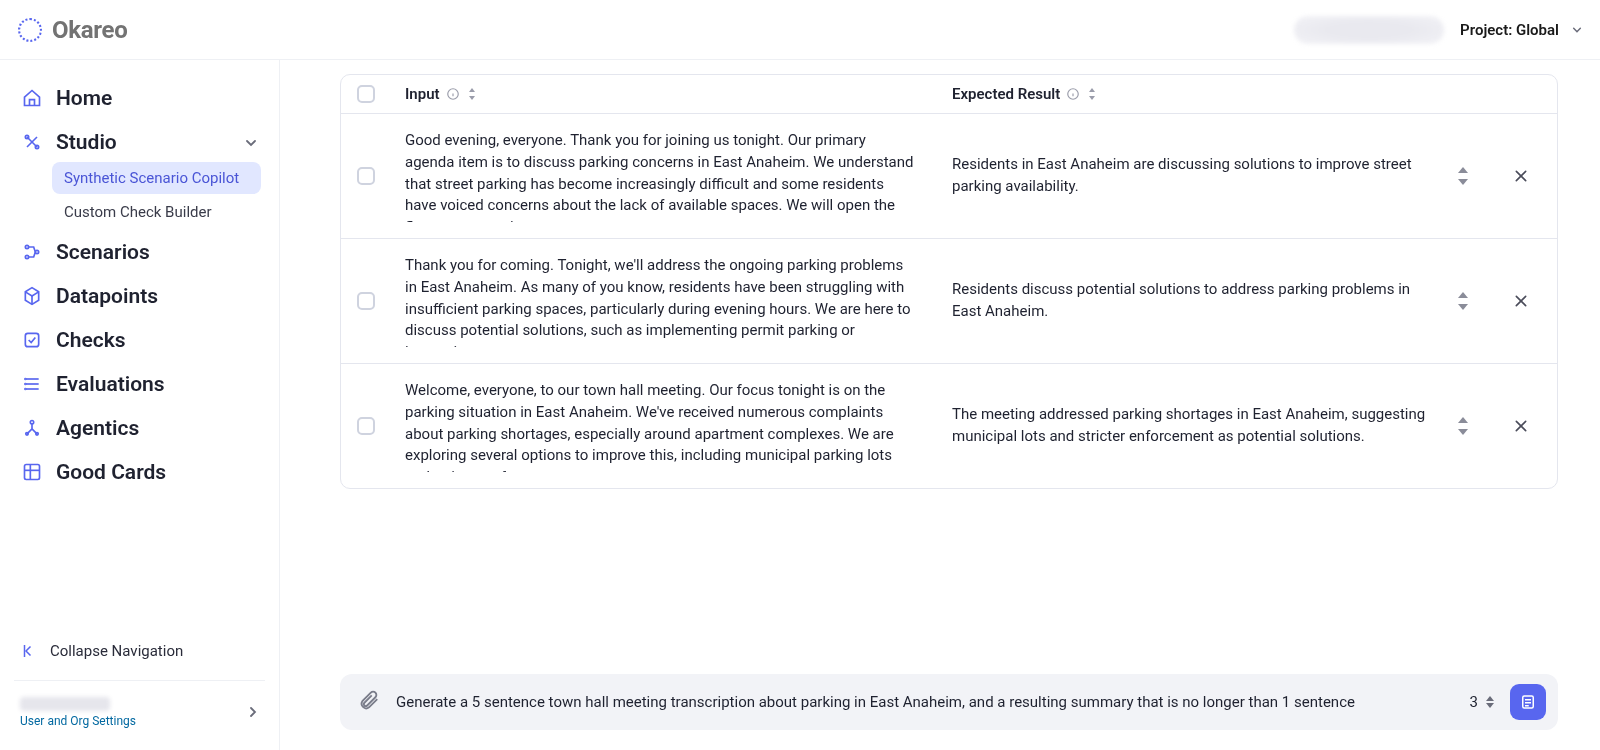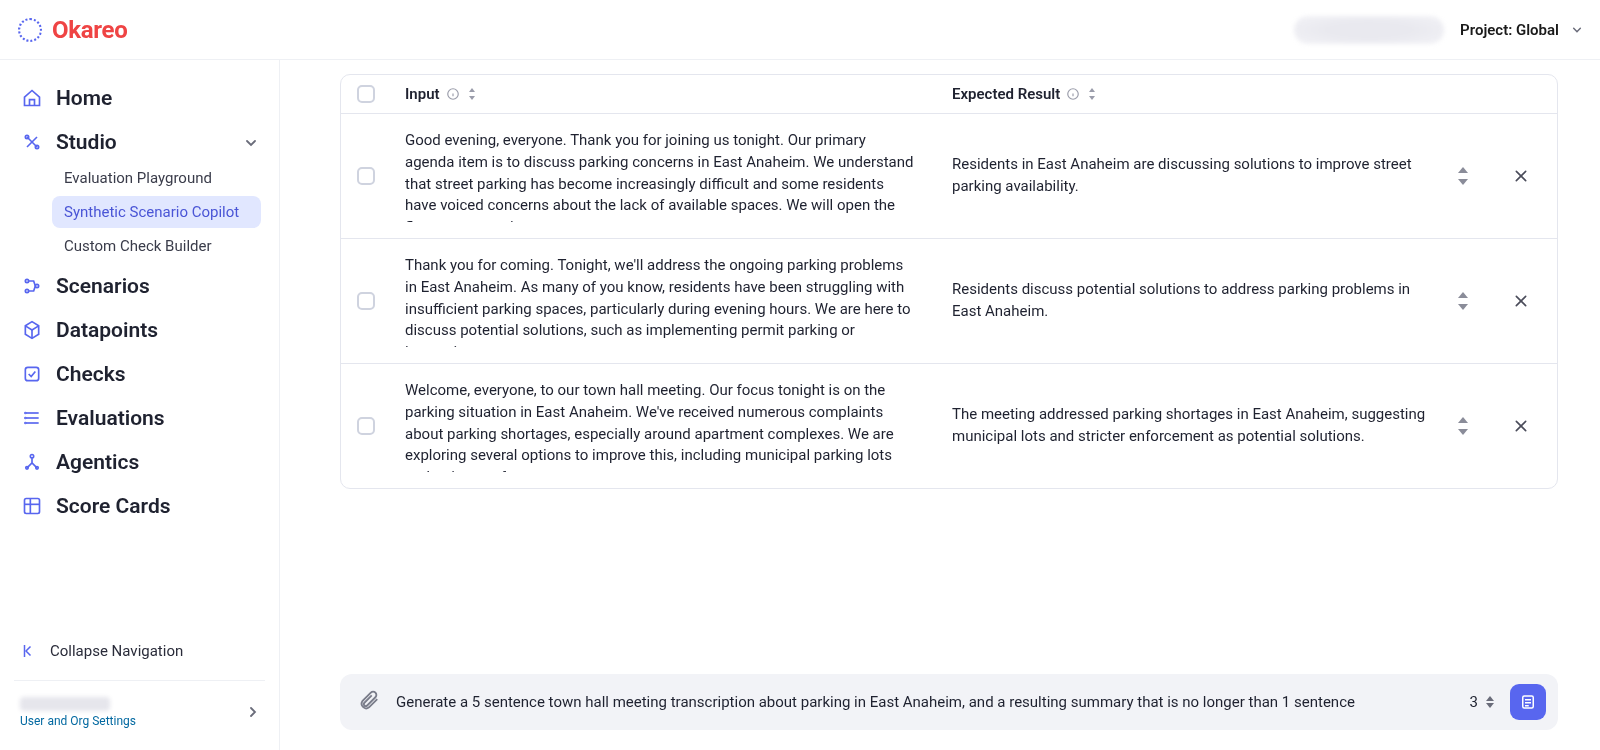--- a/index.html
+++ b/index.html
@@ -13,21 +13,21 @@
   .app { display: flex; flex-direction: column; height: 100vh; }
   
   .header {
     display: flex; align-items: center; justify-content: space-between;
     height: 60px; padding: 0 18px; border-bottom: 1px solid #eef0f4;
   }
   .brand { display: flex; align-items: center; gap: 10px; }
   .brand-icon {
     width: 24px; height: 24px; border: 2px dotted #5866ef; border-radius: 50%;
   }
-  .brand-name { font-size: 24px; font-weight: 700; color: #ef4444; letter-spacing: -0.3px; }
+  .brand-name { font-size: 24px; font-weight: 700; color: #737373; letter-spacing: -0.3px; }
   .header-right { display: flex; align-items: center; gap: 16px; }
   .blur-pill {
     width: 150px; height: 28px;
     background: radial-gradient(ellipse at center, #e9e9ef 40%, #f3f3f7 100%);
     border-radius: 14px; filter: blur(2px);
   }
   .project-trigger { display: flex; align-items: center; gap: 13px; font-weight: 600; font-size: 15px; cursor: pointer; }
   .chev { width: 10px; height: 10px; }
   .chev svg { display:block; }
   
@@ -186,21 +186,20 @@
           </span>
           <span>Studio</span>
           <span class="chevron">
             <svg width="12" height="12" viewBox="0 0 12 12">
                 <path d="M2 4 L6 8 L10 4" fill="none" stroke="#6a6c7a" stroke-width="1.8" stroke-linecap="round"></path>
               </svg>
           </span>
         </li>
       </ul>
       <ul class="sub">
-        <li>Evaluation Playground</li>
         <li class="active">Synthetic Scenario Copilot</li>
         <li>Custom Check Builder</li>
       </ul>
       <ul class="nav" style="margin-top:4px;">
         <li class="nav-item">
           <span class="icon">
             <svg width="20" height="20" viewBox="0 0 24 24" fill="none" stroke-width="2">
                 <circle cx="6" cy="6" r="2"></circle>
                 <circle cx="6" cy="18" r="2"></circle>
                 <circle cx="18" cy="12" r="2"></circle>
@@ -254,21 +253,21 @@
           <span>Agentics</span>
         </li>
         <li class="nav-item">
           <span class="icon">
             <svg width="20" height="20" viewBox="0 0 24 24" fill="none" stroke-width="2">
                 <rect x="3" y="3" width="18" height="18" rx="2"></rect>
                 <path d="M3 10 H21"></path>
                 <path d="M10 3 V21"></path>
               </svg>
           </span>
-          <span>Score Cards</span>
+          <span>Good Cards</span>
         </li>
       </ul>
 
       <div class="sidebar-spacer"></div>
 
       <div class="collapse-nav">
         <span class="icon">
           <svg width="18" height="18" viewBox="0 0 24 24" fill="none" stroke="#5866ef" stroke-width="2">
               <path d="M14 6 L8 12 L14 18"></path>
               <path d="M6 4 V20"></path>

